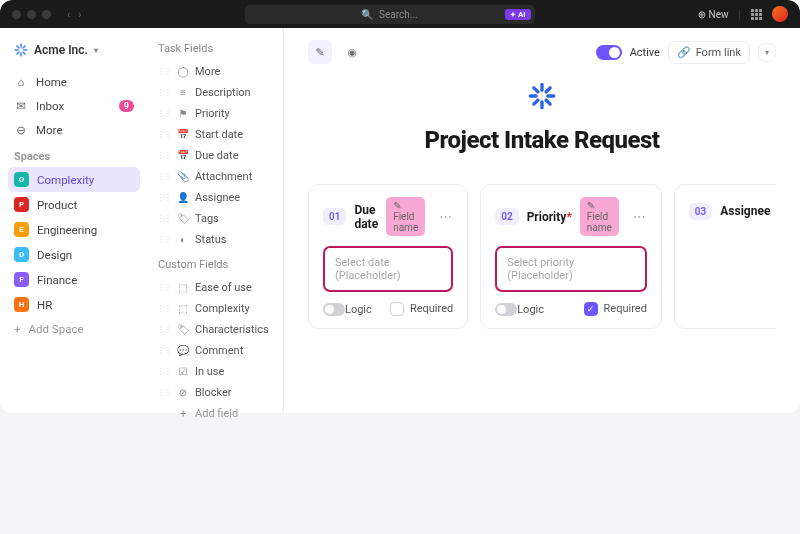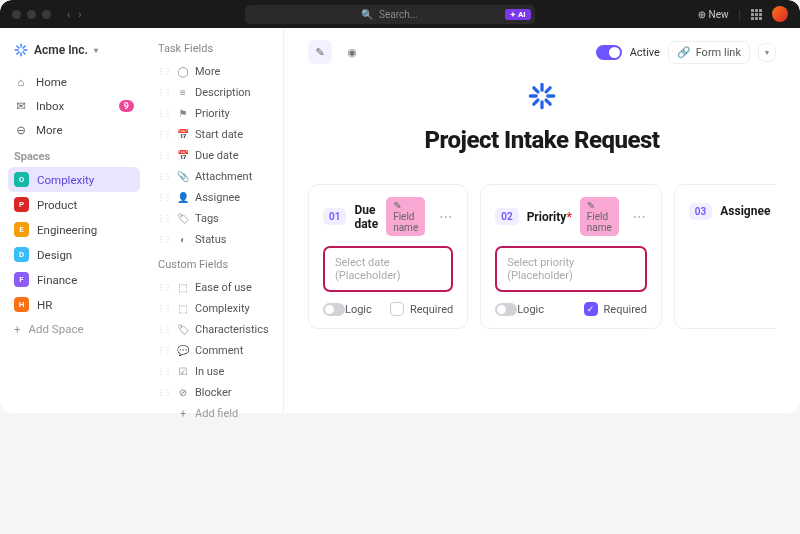--- a/index.html
+++ b/index.html
@@ -49,21 +49,21 @@
 .num{background:#f1efff;color:#6d55ff;font-size:10px;font-weight:600;padding:3px 6px;border-radius:5px}
 .card-title{font-size:12px;font-weight:700;color:#1a1a1a}
 .req-mark{color:#dc2626}
 .chip{margin-left:auto;background:#f9a8d4;border-radius:5px;padding:3px 7px;font-size:10px;color:#666;display:flex;align-items:center;gap:3px}
 .dots{color:#999;font-size:13px;margin-left:6px;letter-spacing:1px}
 .placeholder-input{border:2px solid #be185d;border-radius:7px;padding:8px 10px;font-size:11px;color:#aaa;margin-bottom:10px}
 .card-foot{display:flex;align-items:center;gap:0}
 .mini-toggle{width:22px;height:13px;background:#d1d1d6;border-radius:7px;position:relative}
 .mini-toggle::after{content:"";position:absolute;left:2px;top:2px;width:9px;height:9px;background:#fff;border-radius:50%}
 .foot-label{font-size:11px;color:#555}
-.foot-right{margin-left:auto;display:flex;align-items:center;gap:6px}
+.foot-right{margin-left:auto;display:flex;gap:6px}
 .checkbox{width:14px;height:14px;border:1.5px solid #ccc;border-radius:4px}
 .checkbox.checked{background:#6d55ff;border-color:#6d55ff;display:flex;align-items:center;justify-content:center;color:#fff;font-size:9px}
 .chev{font-size:8px;color:#888}
 .grid-icon{display:grid;grid-template-columns:repeat(3,3px);gap:1px}
 .grid-icon span{width:3px;height:3px;background:#999;border-radius:0.5px}
 </style>
 </head>
 <body>
 
 <div class="titlebar">

